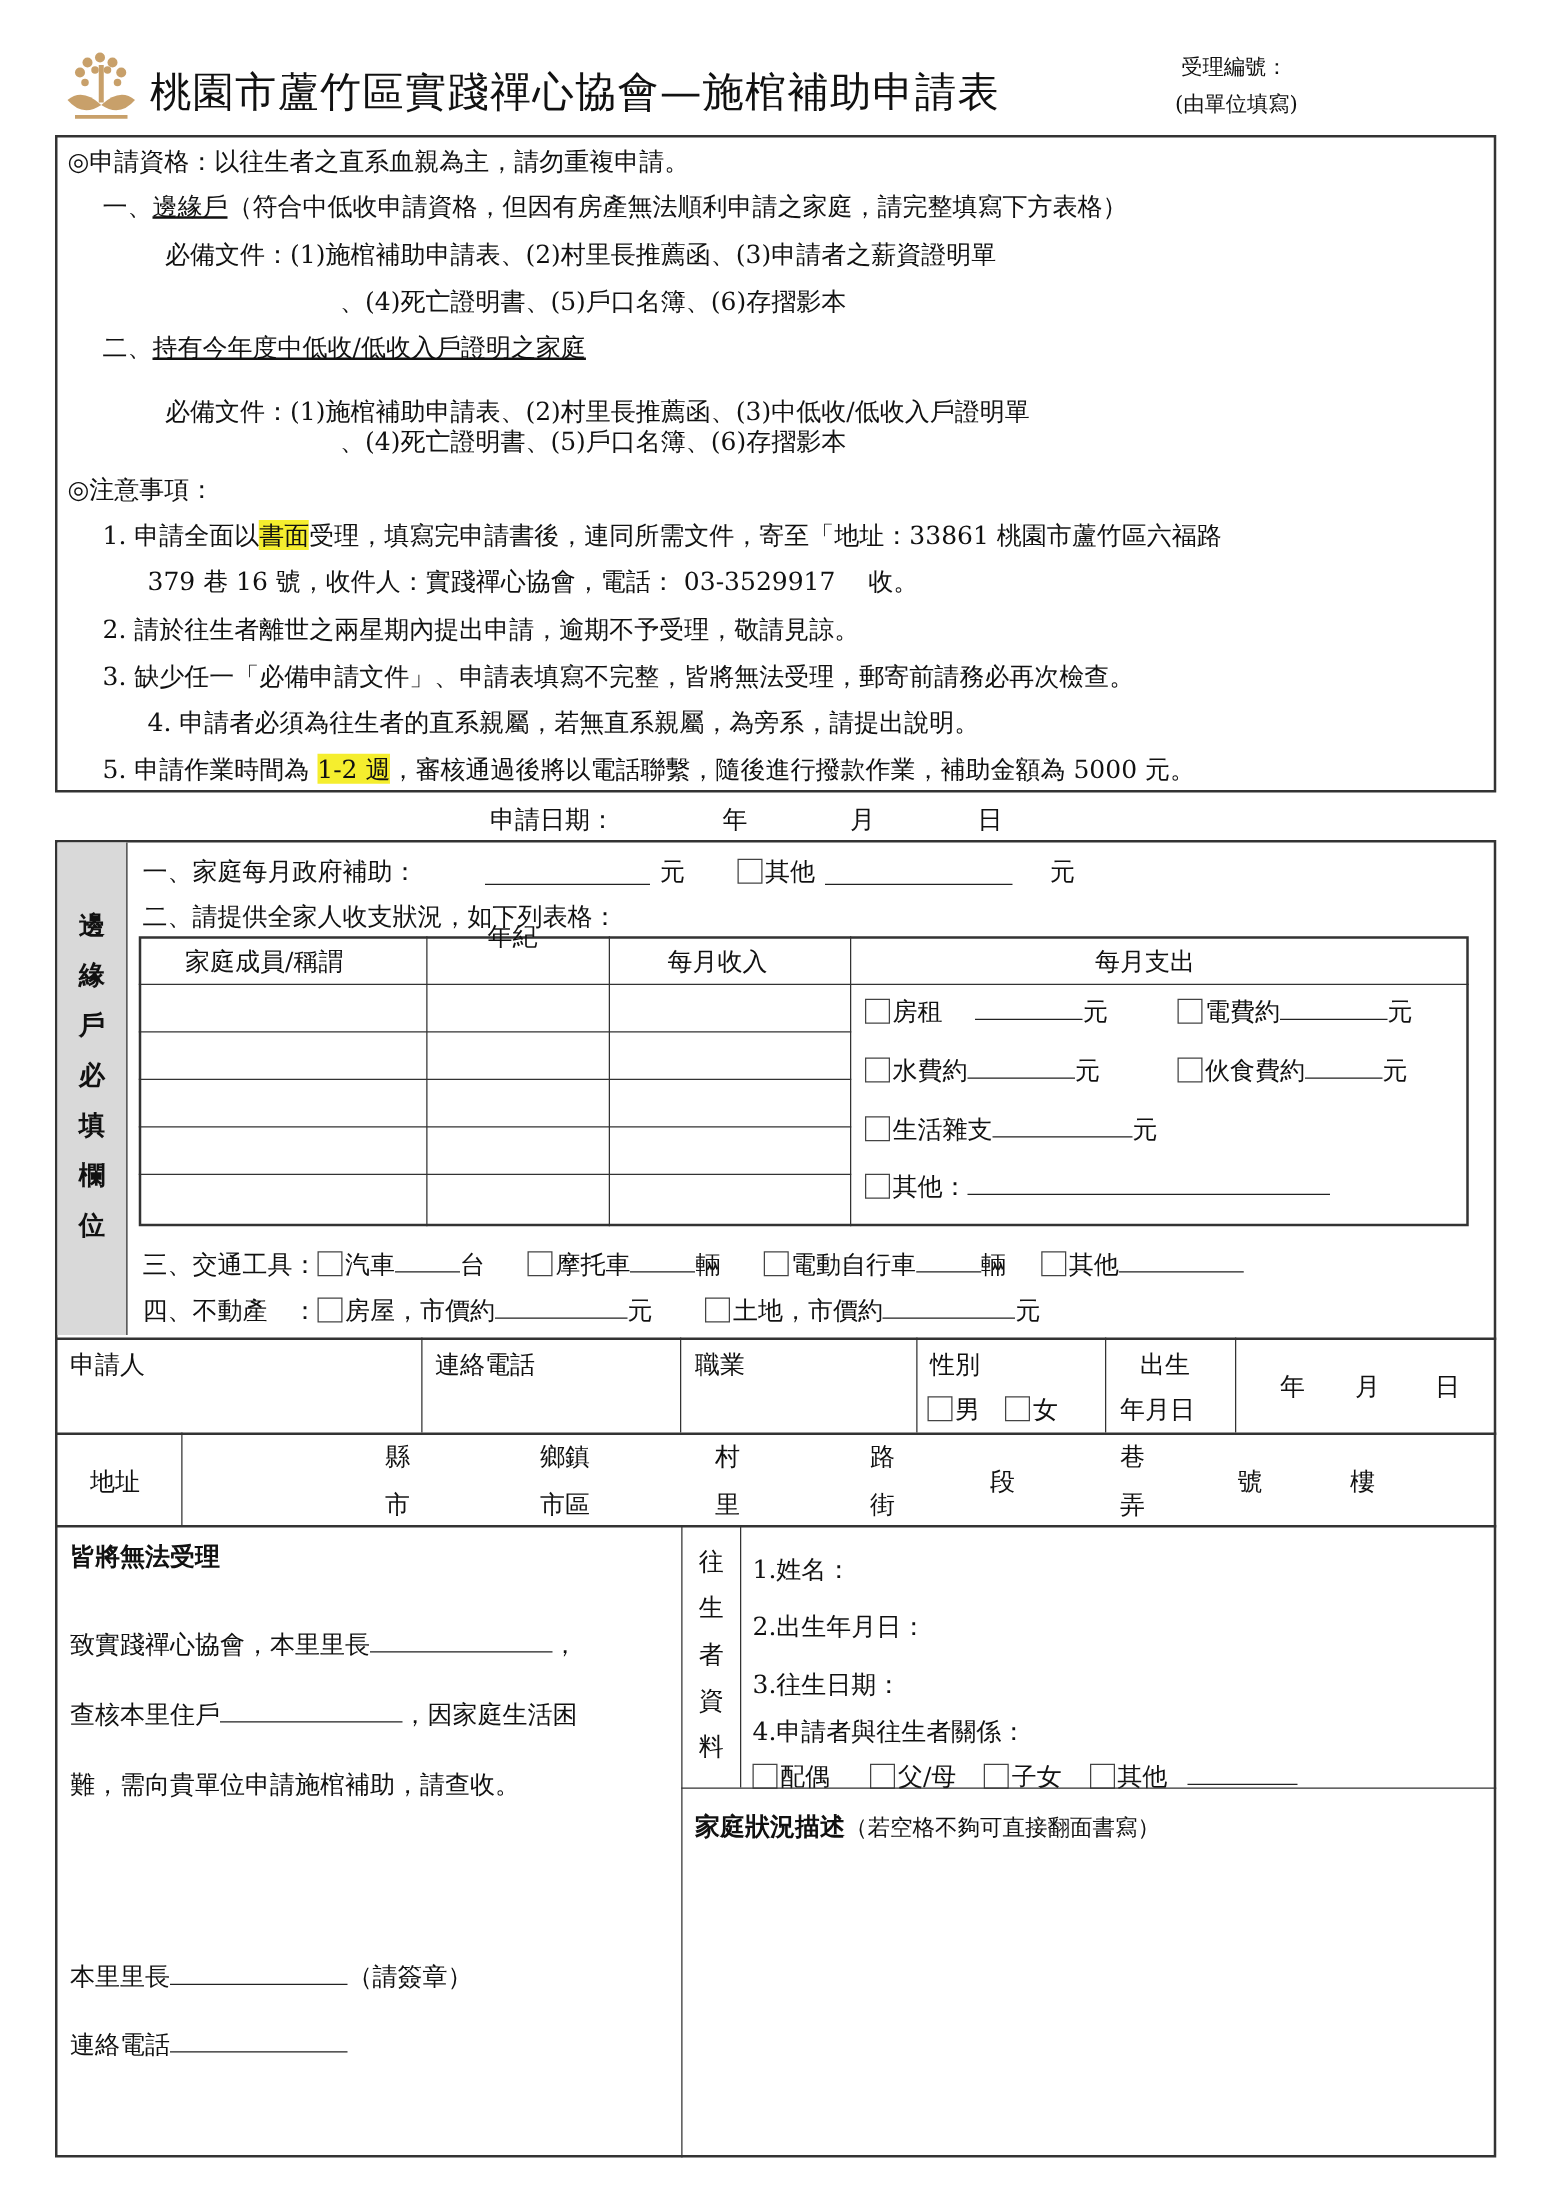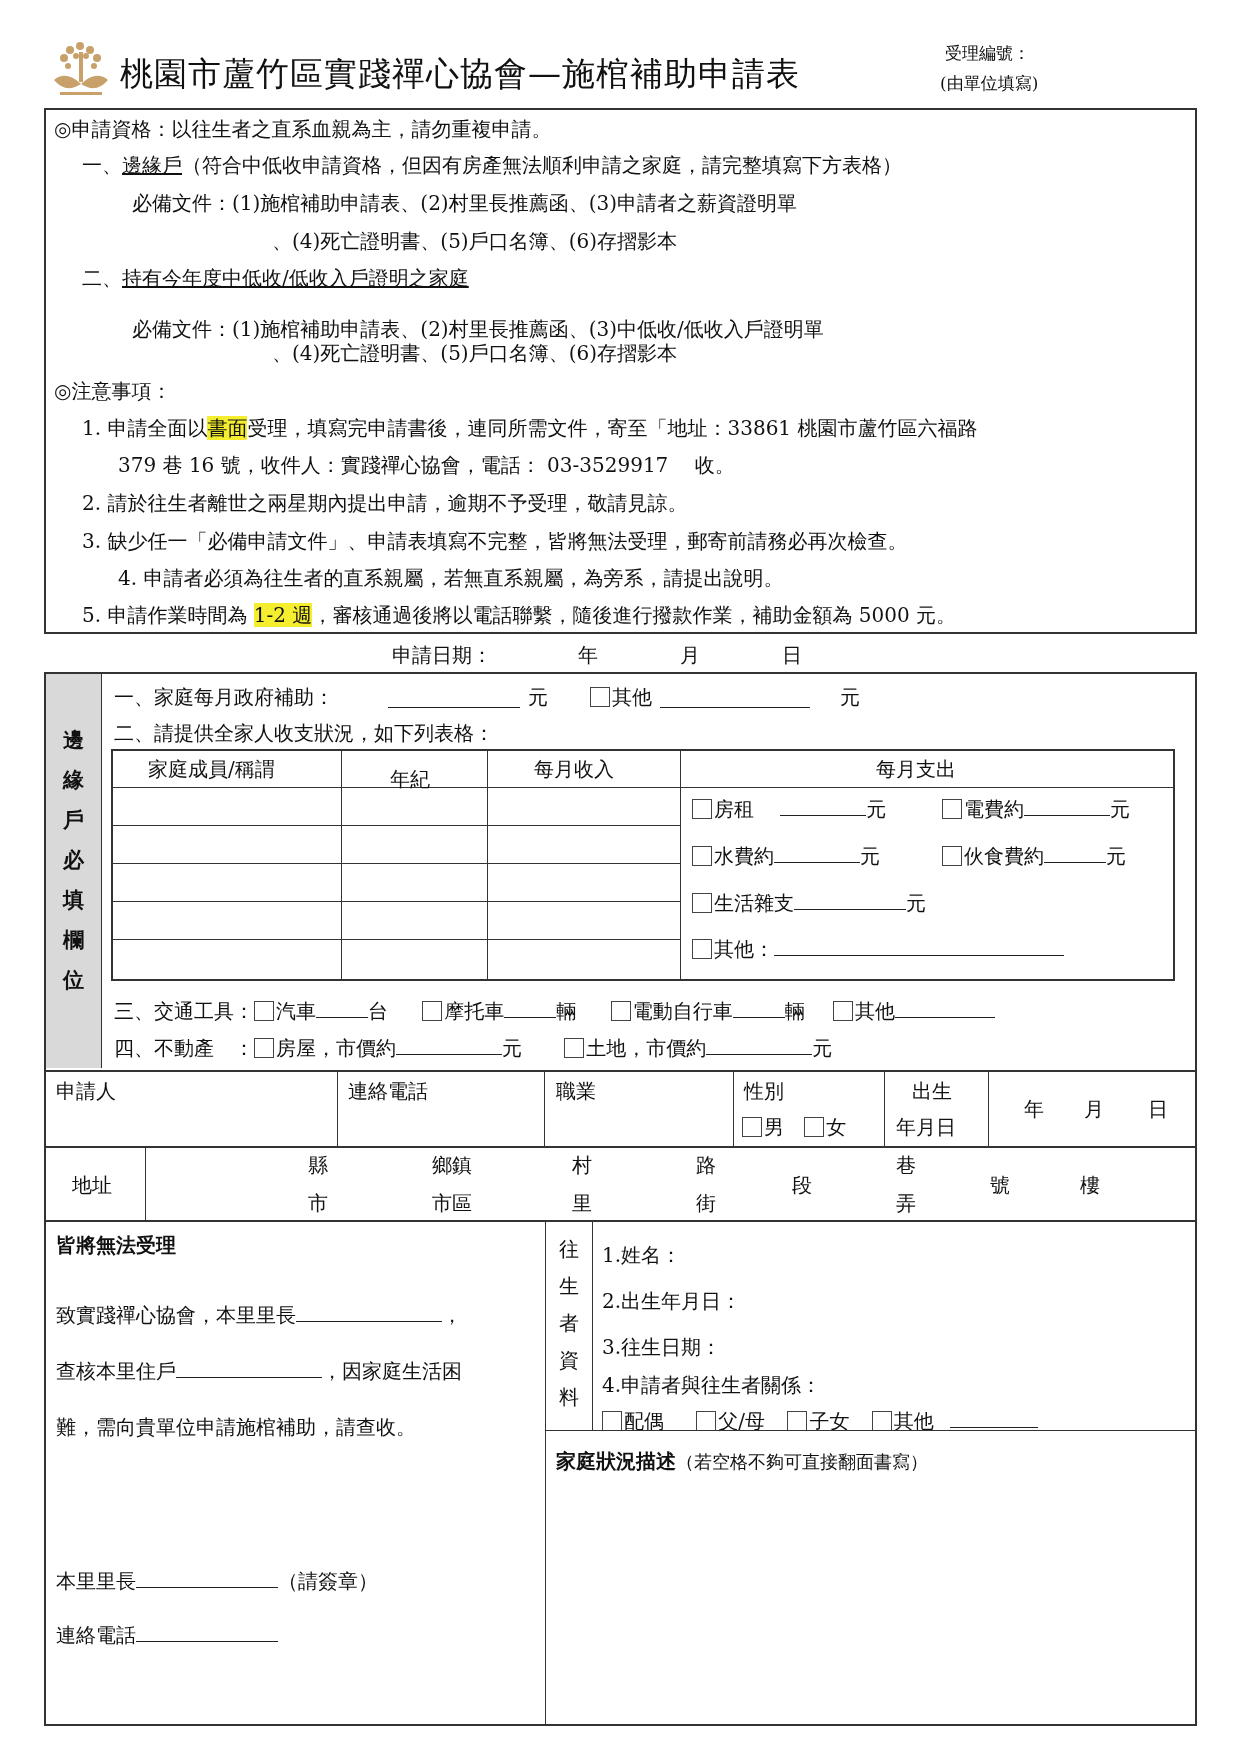--- a/index.html
+++ b/index.html
@@ -100,21 +100,21 @@
 <div class="abs line" style="left:111px;top:787px;width:1064px;"></div>
 <div class="abs" style="left:341px;top:749px;height:232px;border-left:1.5px solid #333;"></div>
 <div class="abs" style="left:487px;top:749px;height:232px;border-left:1.5px solid #333;"></div>
 <div class="abs" style="left:680px;top:749px;height:232px;border-left:1.5px solid #333;"></div>
 <div class="abs line" style="left:111px;top:825px;width:570px;"></div>
 <div class="abs line" style="left:111px;top:863px;width:570px;"></div>
 <div class="abs line" style="left:111px;top:901px;width:570px;"></div>
 <div class="abs line" style="left:111px;top:939px;width:570px;"></div>
 
 <div class="t" style="left:148px;top:756px;">家庭成員/稱謂</div>
-<div class="t" style="left:390px;top:766px;text-align:center;">年紀</div>
+<div class="t" style="left:390px;top:736px;text-align:center;">年紀</div>
 <div class="t" style="left:534px;top:756px;">每月收入</div>
 <div class="t" style="left:876px;top:756px;">每月支出</div>
 
 <div id="family-cells">
     <div class="abs" style="left: 113px; top: 789px; width: 228px; height: 35px;"></div>
     <div class="abs" style="left: 343px; top: 789px; width: 144px; height: 35px;"></div>
     <div class="abs" style="left: 489px; top: 789px; width: 191px; height: 35px;"></div>
     <div class="abs" style="left: 113px; top: 827px; width: 228px; height: 35px;"></div>
     <div class="abs" style="left: 343px; top: 827px; width: 144px; height: 35px;"></div>
     <div class="abs" style="left: 489px; top: 827px; width: 191px; height: 35px;"></div>

